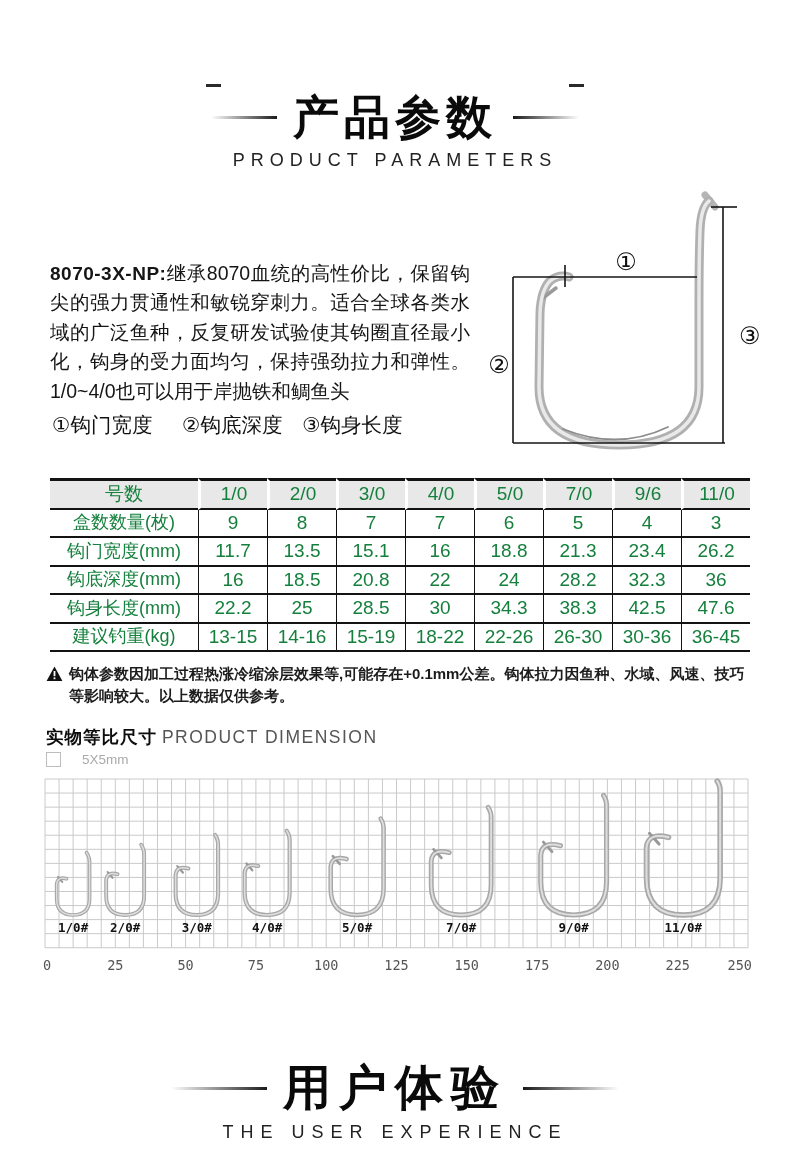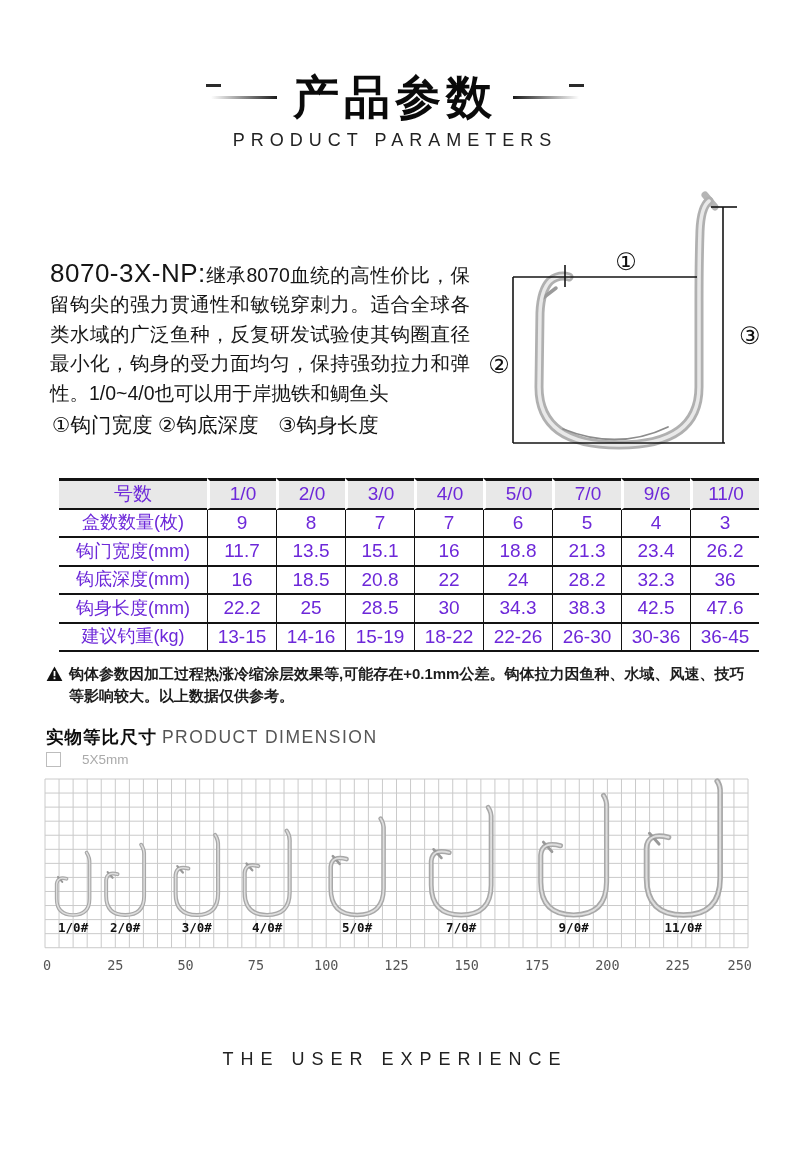--- a/index.html
+++ b/index.html
@@ -1,43 +1,43 @@
 <!DOCTYPE html>
 <html><head>
 <meta charset="utf-8">
 <style>
   html,body{margin:0;padding:0;background:#fff;}
   #page{position:relative;width:790px;height:1158px;background:#ffffff;overflow:hidden;
         font-family:"Liberation Sans","DejaVu Sans",sans-serif;color:#111;}
 
   
-  .sec-head{position:absolute;left:0;width:100%;text-align:center;}
+  .sec-head{position:absolute;left:0;width:100%;text-align:center;margin-top:20px;}
   .sec-head .row{display:flex;align-items:center;justify-content:center;gap:16px;}
   .sec-head .zh{font-size:46px;font-weight:700;letter-spacing:5px;color:#0a0a0a;line-height:1.1;white-space:nowrap;}
   .sec-head .bar{height:3px;width:66px;background:#1a1a1a;}
   .sec-head .bar.fade-l{background:linear-gradient(to left,#1a1a1a,rgba(0,0,0,0));}
   .sec-head .bar.fade-r{background:linear-gradient(to right,#1a1a1a,rgba(0,0,0,0));}
   .sec-head .en{font-size:18px;letter-spacing:6px;color:#222;margin-top:7px;white-space:nowrap;}
   .tick{position:absolute;height:2.5px;width:15px;background:#2a2a2a;}
 
   
   #description{position:absolute;left:50px;top:239px;width:420px;font-size:19.5px;
                line-height:29.5px;color:#151515;text-align:justify;}
-  #description .model{font-weight:400;font-size:26px;letter-spacing:.5px;}
+  #description .model{font-weight:700;font-size:19px;letter-spacing:.5px;}
 
   
   #hook-illustration{position:absolute;left:478px;top:191px;}
 
   
   #legend{position:absolute;left:52px;top:411px;font-size:20.5px;color:#111;white-space:nowrap;}
-  #legend .lg2{} #legend .lg3{margin-left:14px;}
-
-  
-  #spec-table{position:absolute;left:59px;top:478px;width:700px;border-collapse:separate;border-spacing:0;
-              table-layout:fixed;font-size:19px;color:#6d28d9;}
+  #legend .lg2{margin-left:24px;} #legend .lg3{margin-left:14px;}
+
+  
+  #spec-table{position:absolute;left:50px;top:478px;width:700px;border-collapse:separate;border-spacing:0;
+              table-layout:fixed;font-size:19px;color:#15803d;}
   #spec-table th,#spec-table td{padding:0;height:26.5px;text-align:center;vertical-align:middle;font-weight:400;line-height:1.05;}
   #spec-table thead th{background:#e8e8e8;border-top:3.5px solid #131313;border-bottom:2.5px solid #131313;}
   #spec-table thead th + th{border-left:3px solid #ffffff;}
   #spec-table tbody td{border-bottom:2.5px solid #131313;}
   #spec-table tbody td + td{border-left:1.5px solid #131313;}
   #spec-table .rowlab{font-size:18px;}
 
   
   #warning{position:absolute;left:46px;top:663px;width:712px;display:flex;gap:6px;
            font-size:15px;line-height:22px;color:#1c1c1c;font-weight:600;}
@@ -321,16 +321,21 @@
         <text x="353.5" y="193" text-anchor="middle" font-size="13.5" fill="#555" font-family="'DejaVu Sans Mono',monospace">125</text>
         <text x="423.79999999999995" y="193" text-anchor="middle" font-size="13.5" fill="#555" font-family="'DejaVu Sans Mono',monospace">150</text>
         <text x="494.09999999999997" y="193" text-anchor="middle" font-size="13.5" fill="#555" font-family="'DejaVu Sans Mono',monospace">175</text>
         <text x="564.4" y="193" text-anchor="middle" font-size="13.5" fill="#555" font-family="'DejaVu Sans Mono',monospace">200</text>
         <text x="634.6999999999999" y="193" text-anchor="middle" font-size="13.5" fill="#555" font-family="'DejaVu Sans Mono',monospace">225</text>
         <text x="709" y="193" text-anchor="end" font-size="13.5" fill="#555" font-family="'DejaVu Sans Mono',monospace">250</text>
       </g>
     </svg>
 
   <div class="sec-head" style="top:1042px;">
+    <div class="row">
+      <span class="bar fade-l" style="width:96px;"></span>
+      <span class="zh" style="letter-spacing:8px;font-size:48px;">用户体验</span>
+      <span class="bar fade-r" style="width:96px;"></span>
+    </div>
     <div class="en" style="letter-spacing:7px;">THE USER EXPERIENCE</div>
   </div>
 
 </div>
 
 </body></html>

